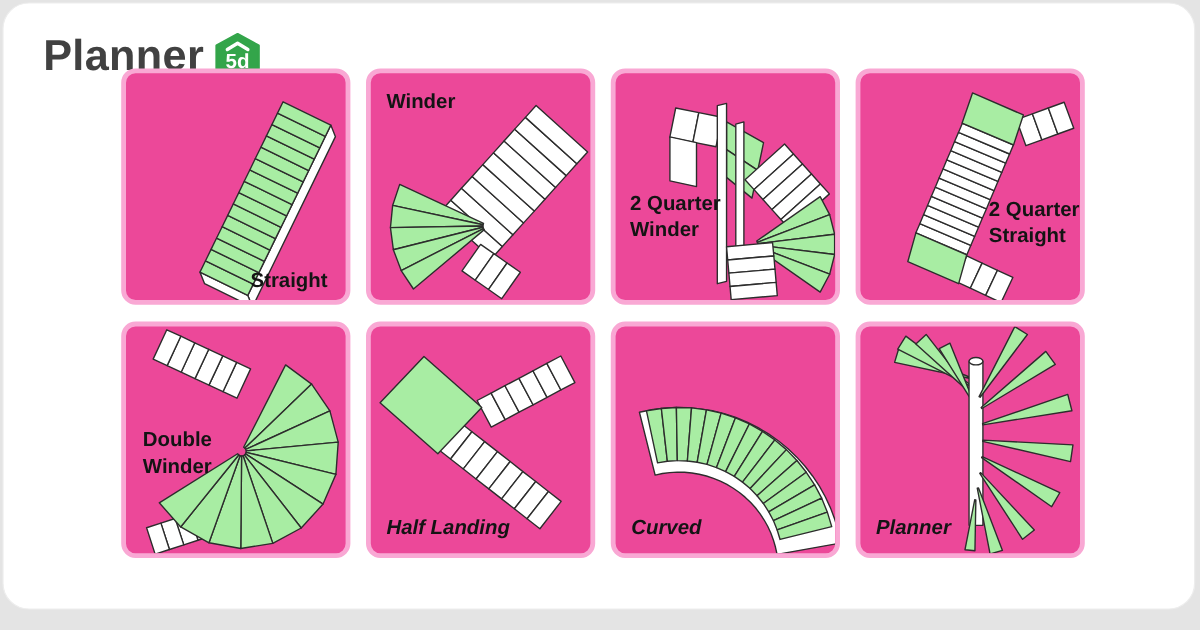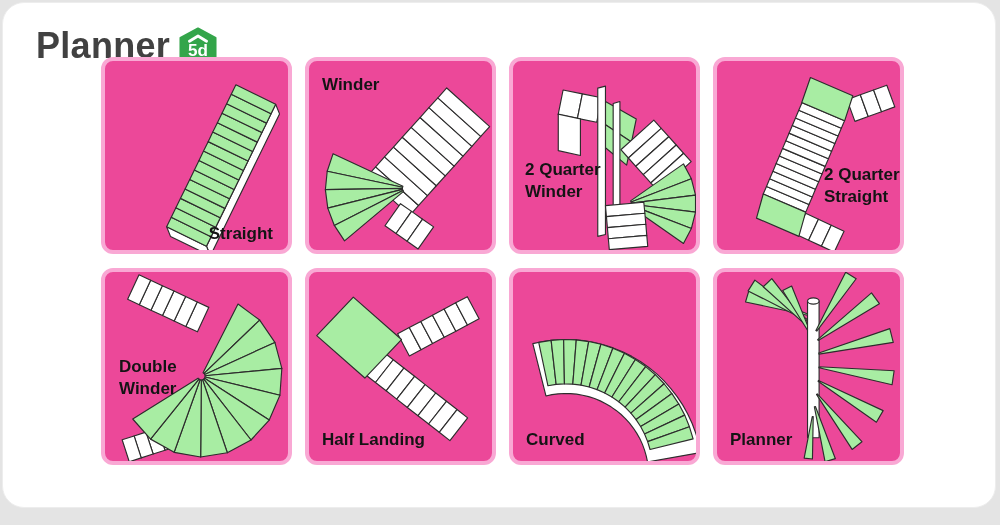--- a/index.html
+++ b/index.html
@@ -37,21 +37,21 @@
     position:absolute;margin:0;
     font-size:17px;font-weight:600;color:#141414;line-height:1.32;
     white-space:nowrap;
   }
   .label .ln{display:block;}
   .pos-bottom-right{right:15px;bottom:5px;}
   .pos-top-left{left:13px;top:13px;}
   .pos-mid-left{left:12px;top:98px;}
   .pos-mid-left-high{left:14px;top:84px;}
   .pos-mid-right{left:107px;top:103px;}
-  .pos-bottom-left{left:13px;bottom:10px;}
+  .pos-bottom-left{left:13px;bottom:10px;font-style:italic;}
 </style>
 </head>
 <body>
 
 <div class="panel">
 
   <div class="logo">
     <span class="brand-text">Planner</span>
     <svg width="38" height="38" viewBox="0 0 40 40">
       <path d="M20 1.5 L38.5 11.5 L38.5 38.5 L1.5 38.5 L1.5 11.5 Z" fill="#33a54a" stroke="#33a54a" stroke-width="2" stroke-linejoin="round"></path>

